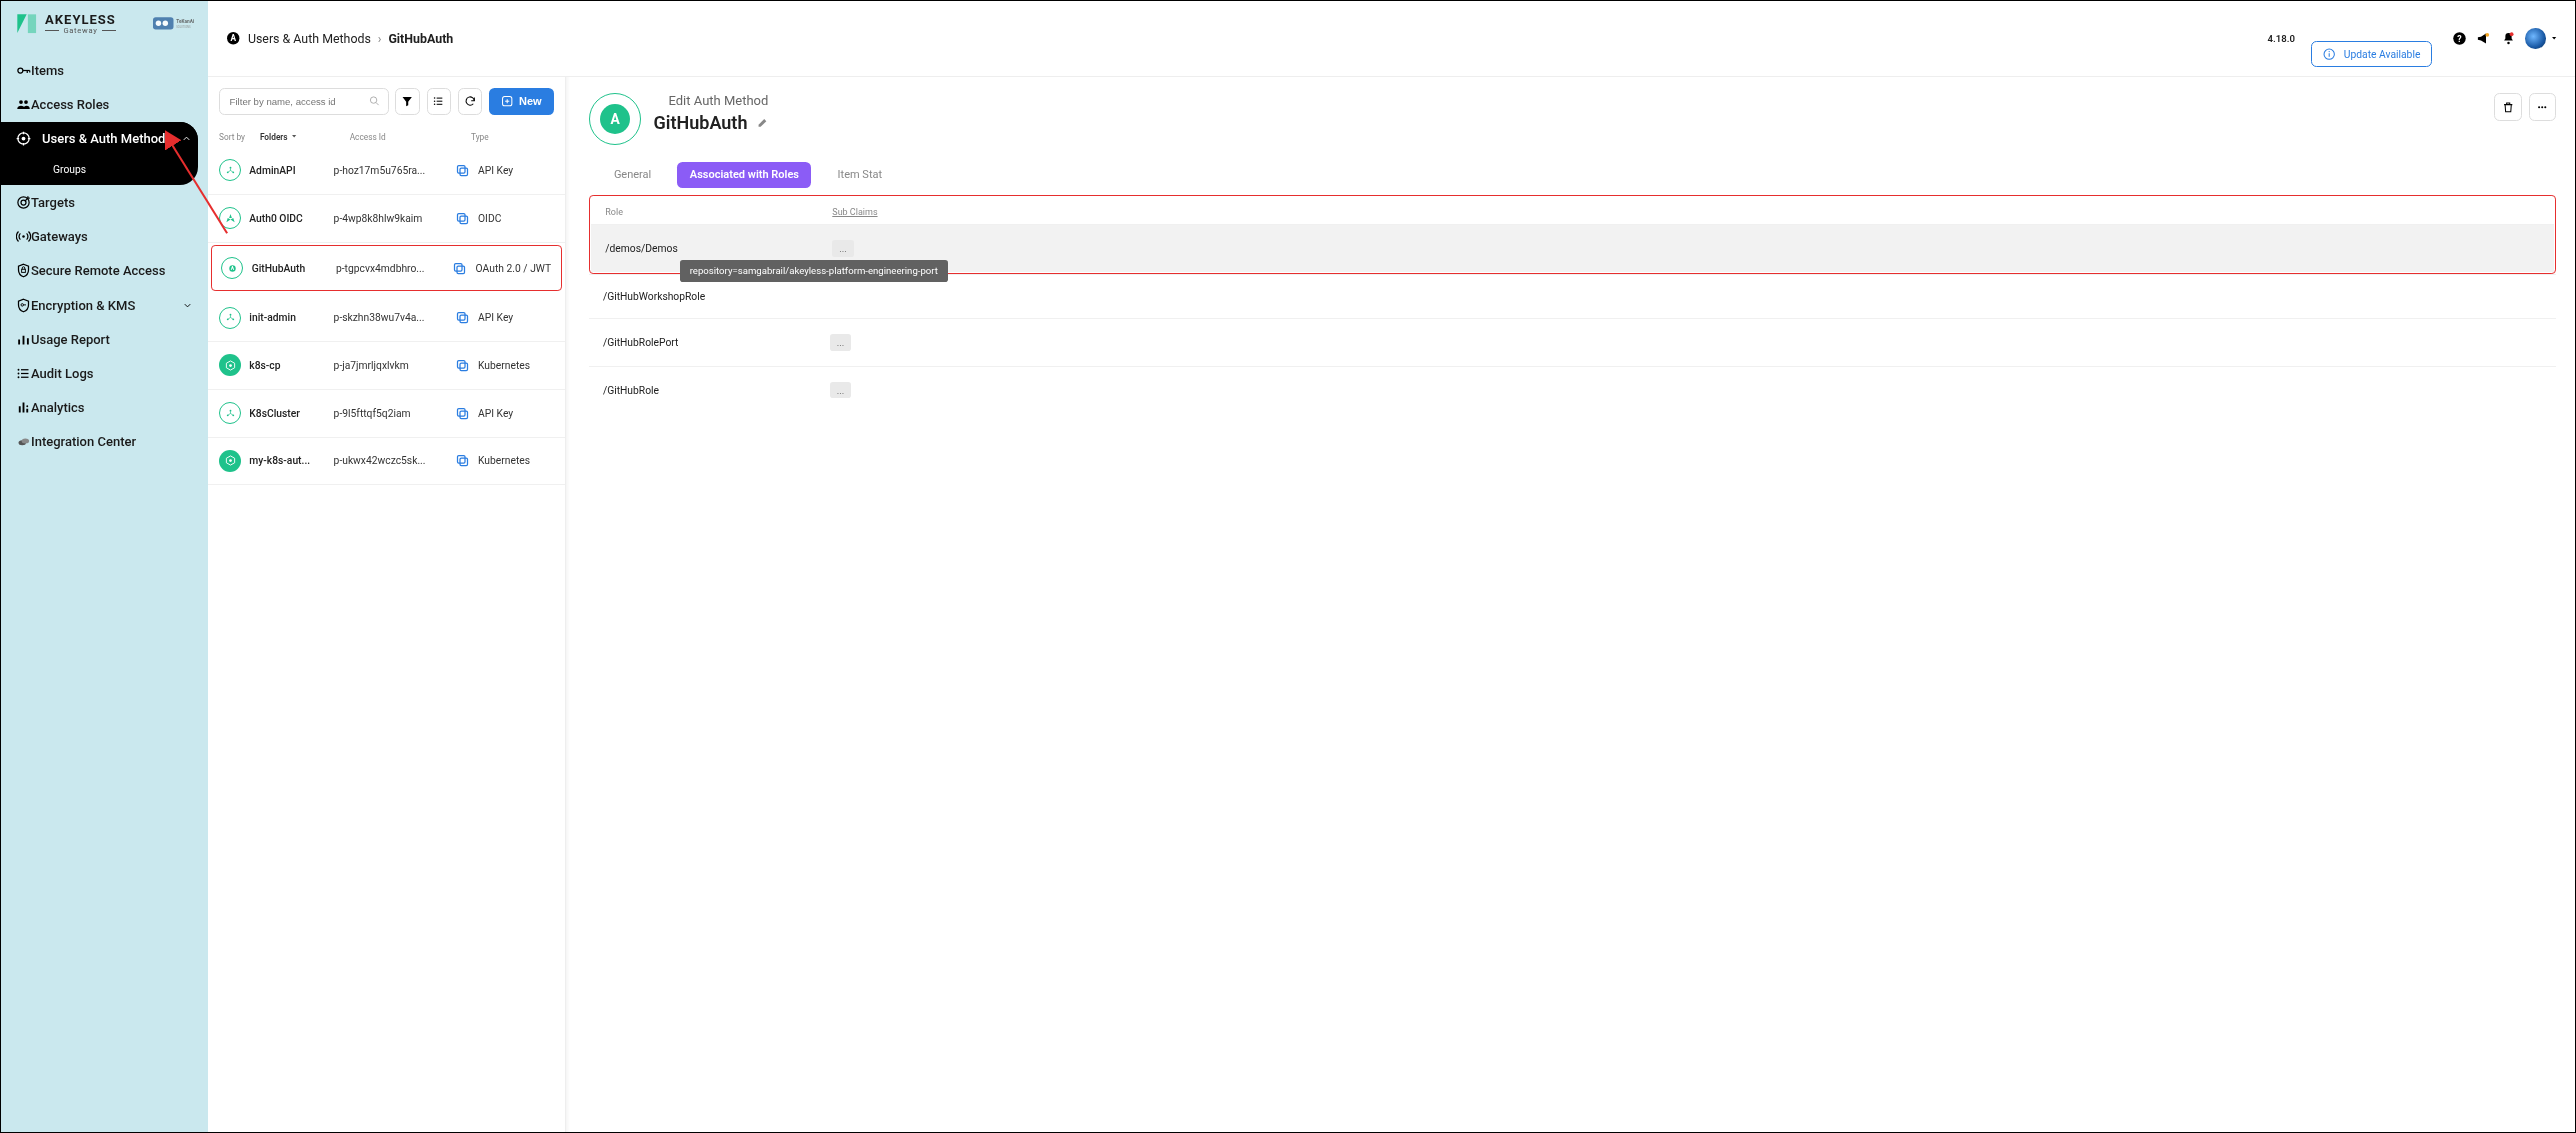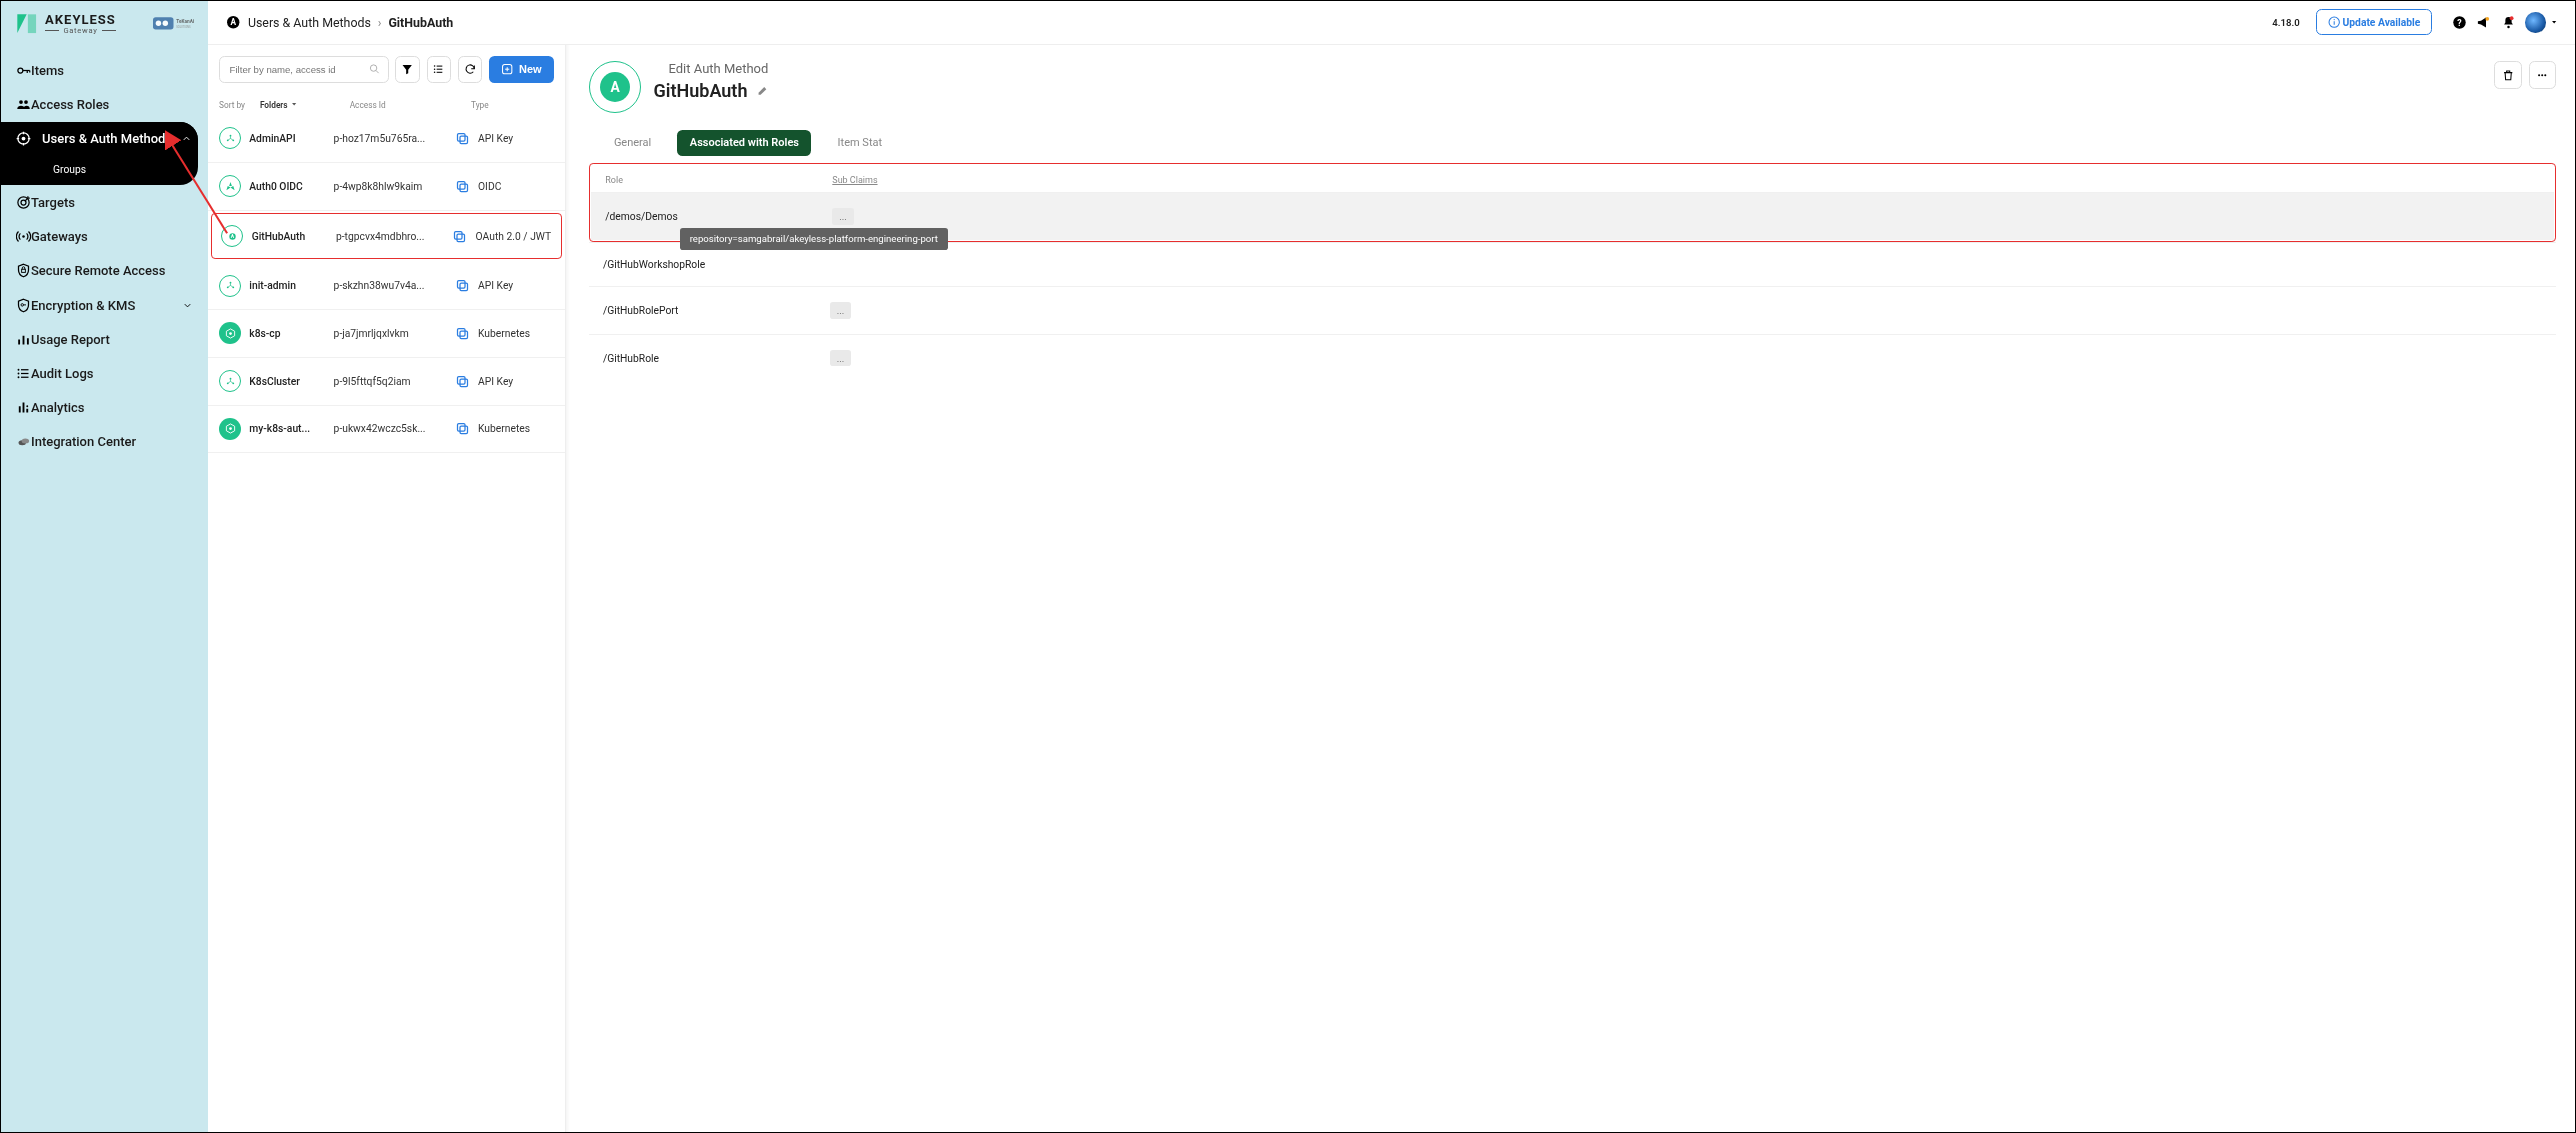--- a/index.html
+++ b/index.html
@@ -27,21 +27,21 @@
 
 
 .main { flex: 1; display: flex; flex-direction: column; min-width: 0; }
 .topbar { display: flex; align-items: center; padding: 8.3px 16.5px; border-bottom: 0.7px solid #eee; gap: 6.9px; }
 .breadcrumb { display: flex; align-items: center; gap: 6.9px; font-size: 12.4px; }
 .bc-icon { width: 16.5px; height: 16.5px; }
 .bc-sep { color: #888; }
 .bc-current { font-weight: 700; }
 .topbar-spacer { flex: 1; }
 .version { font-size: 9.6px; font-weight: 600; margin-right: 9.6px; }
-.update-pill { border: 1.4px solid #2a7de1; color: #2a7de1; border-radius: 5.5px; padding: 5.5px 11px; font-size: 10.3px; font-weight: 700; display: flex; align-items: center; gap: 2px; cursor: pointer; }
+.update-pill { border: 1.4px solid #2a7de1; color: #2a7de1; border-radius: 5.5px; padding: 5.5px 11px; font-size: 10.3px; font-weight: 400; display: flex; align-items: center; gap: 8px; cursor: pointer; margin-top: 32px; }
 .top-icons { display: flex; align-items: center; gap: 9.6px; margin-left: 12.4px; }
 .ticon { width: 15px; height: 15px; cursor: pointer; }
 .avatar-wrap { display: flex; align-items: center; gap: 4.1px; cursor: pointer; }
 .avatar { width: 20.7px; height: 20.7px; border-radius: 50%; background: radial-gradient(circle at 40% 40%, #6fb7ff, #1a5aa6 60%, #0a2a50); }
 
 .content { flex: 1; display: flex; min-height: 0; }
 
 
 .list-col { width: 358px; border-right: 0.7px solid #eee; display: flex; flex-direction: column; }
 .list-toolbar { display: flex; gap: 6.9px; padding: 11px; align-items: center; }
@@ -79,21 +79,21 @@
 .detail-title-block { flex: 1; }
 .detail-sub { font-size: 13px; color: #666; margin-bottom: 4.1px; margin-left: 15px; }
 .detail-title-row { display: flex; align-items: center; gap: 9.6px; }
 .detail-title { font-size: 18px; font-weight: 600; }
 .pencil { width: 12.4px; height: 12.4px; color: #888; cursor: pointer; }
 .detail-actions { display: flex; gap: 6.9px; }
 .da-btn { width: 27.5px; height: 27.5px; border: 0.7px solid #ddd; border-radius: 5.5px; display: flex; align-items: center; justify-content: center; cursor: pointer; }
 
 .tabs { display: flex; gap: 13.8px; align-items: center; margin-bottom: 6.9px; padding-left: 12.4px; }
 .tab { padding: 6.9px 12.4px; font-size: 11px; color: #888; cursor: pointer; border-radius: 5.5px; }
-.tab.active { background: #14532d; color: #fff; font-weight: 600; }
+.tab.active { background: #8b5cf6; color: #fff; font-weight: 600; }
 
 .roles-panel { border: 1.4px solid #e62e2e; border-radius: 4.1px; padding: 1.4px 1.4px 1.4px 1.4px; margin-bottom: 0; }
 .roles-header { display: flex; padding: 9.6px 13.8px 6.9px; font-size: 9px; color: #888; }
 .rh-role { width: 227px; }
 .rh-sub { flex: 1; text-decoration: underline; }
 .role-row { display: flex; align-items: center; padding: 15px 13.8px; border-top: 0.7px solid #f0f0f0; font-size: 10.3px; }
 .role-row.hl { background: #f2f2f2; }
 .rr-role { width: 227px; }
 .rr-sub { flex: 1; }
 .chip { background: #e9e9e9; color: #555; border-radius: 2.8px; padding: 2.8px 6.9px; font-size: 9.6px; display: inline-block; }

